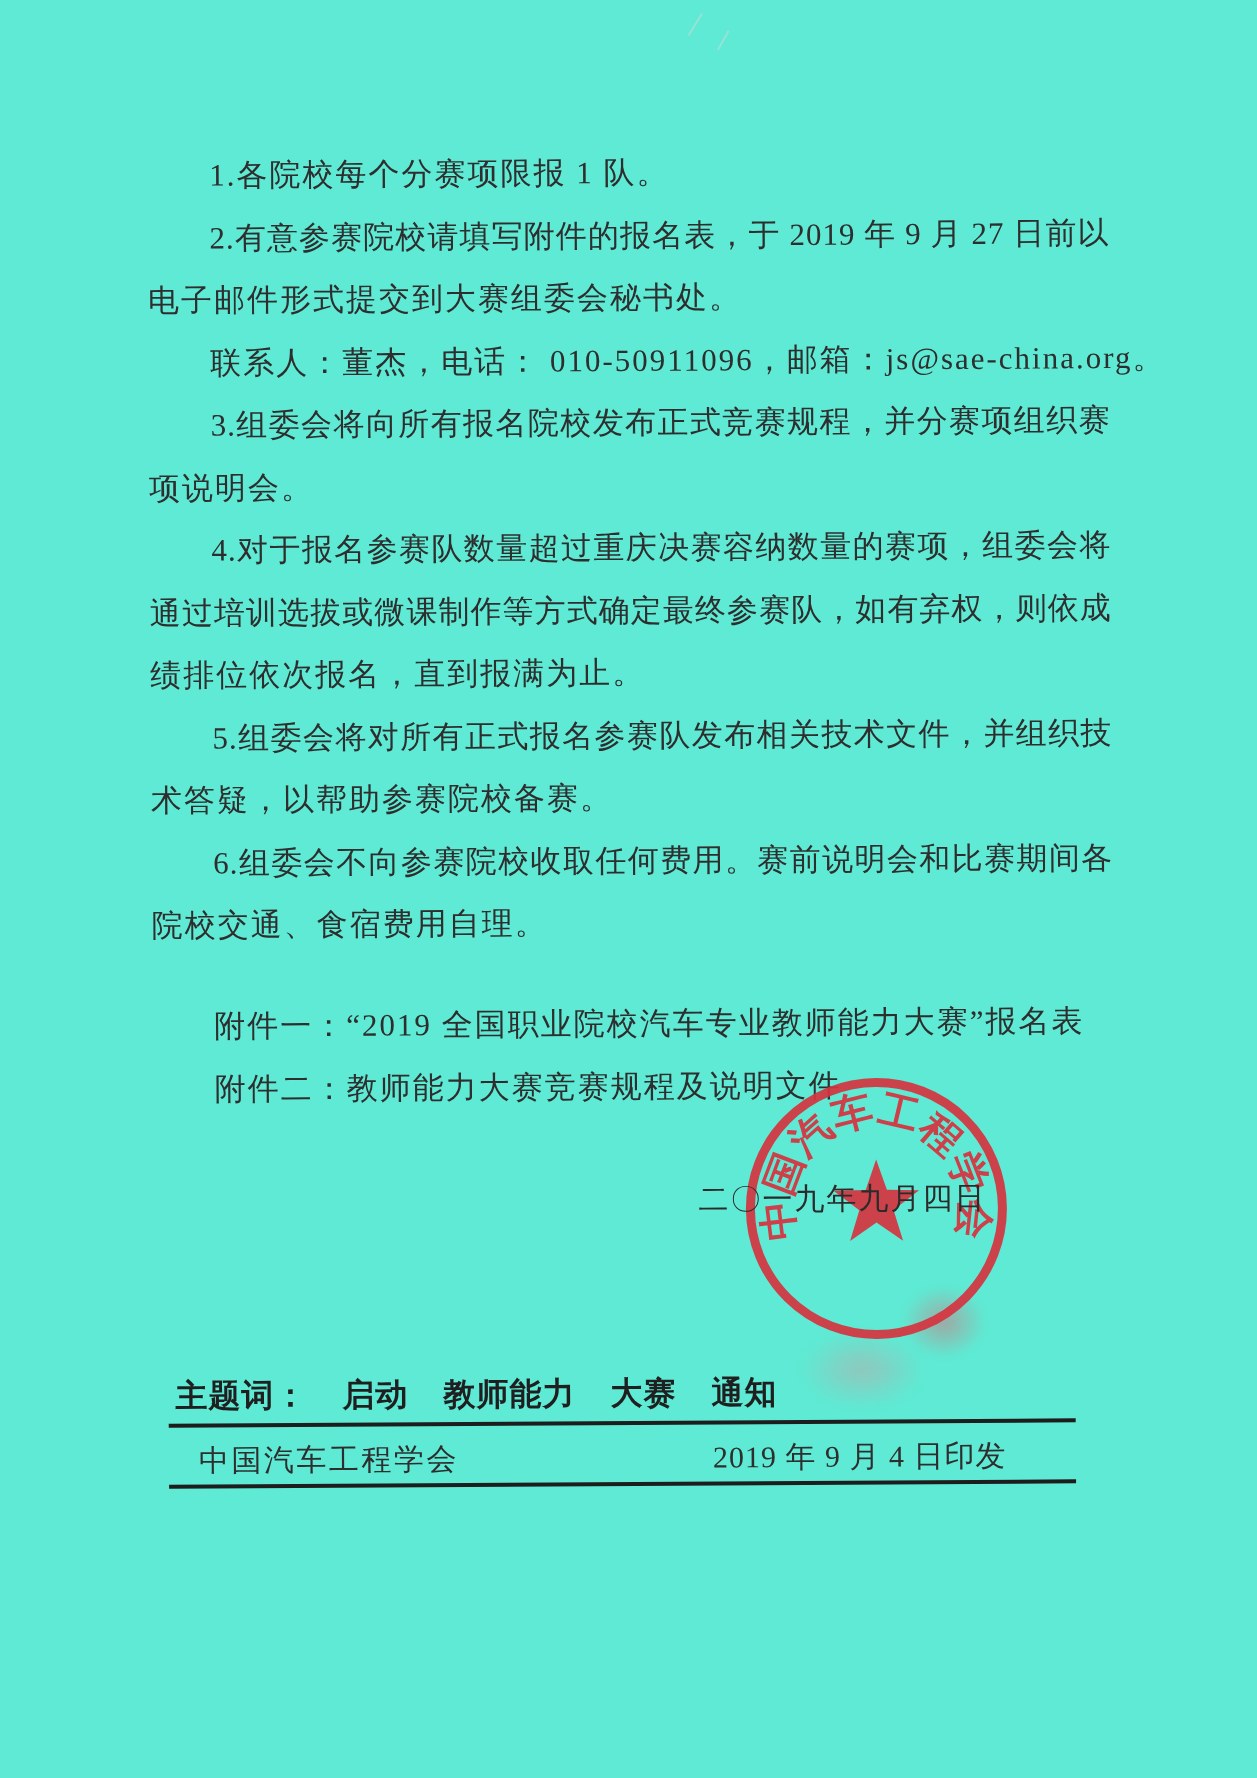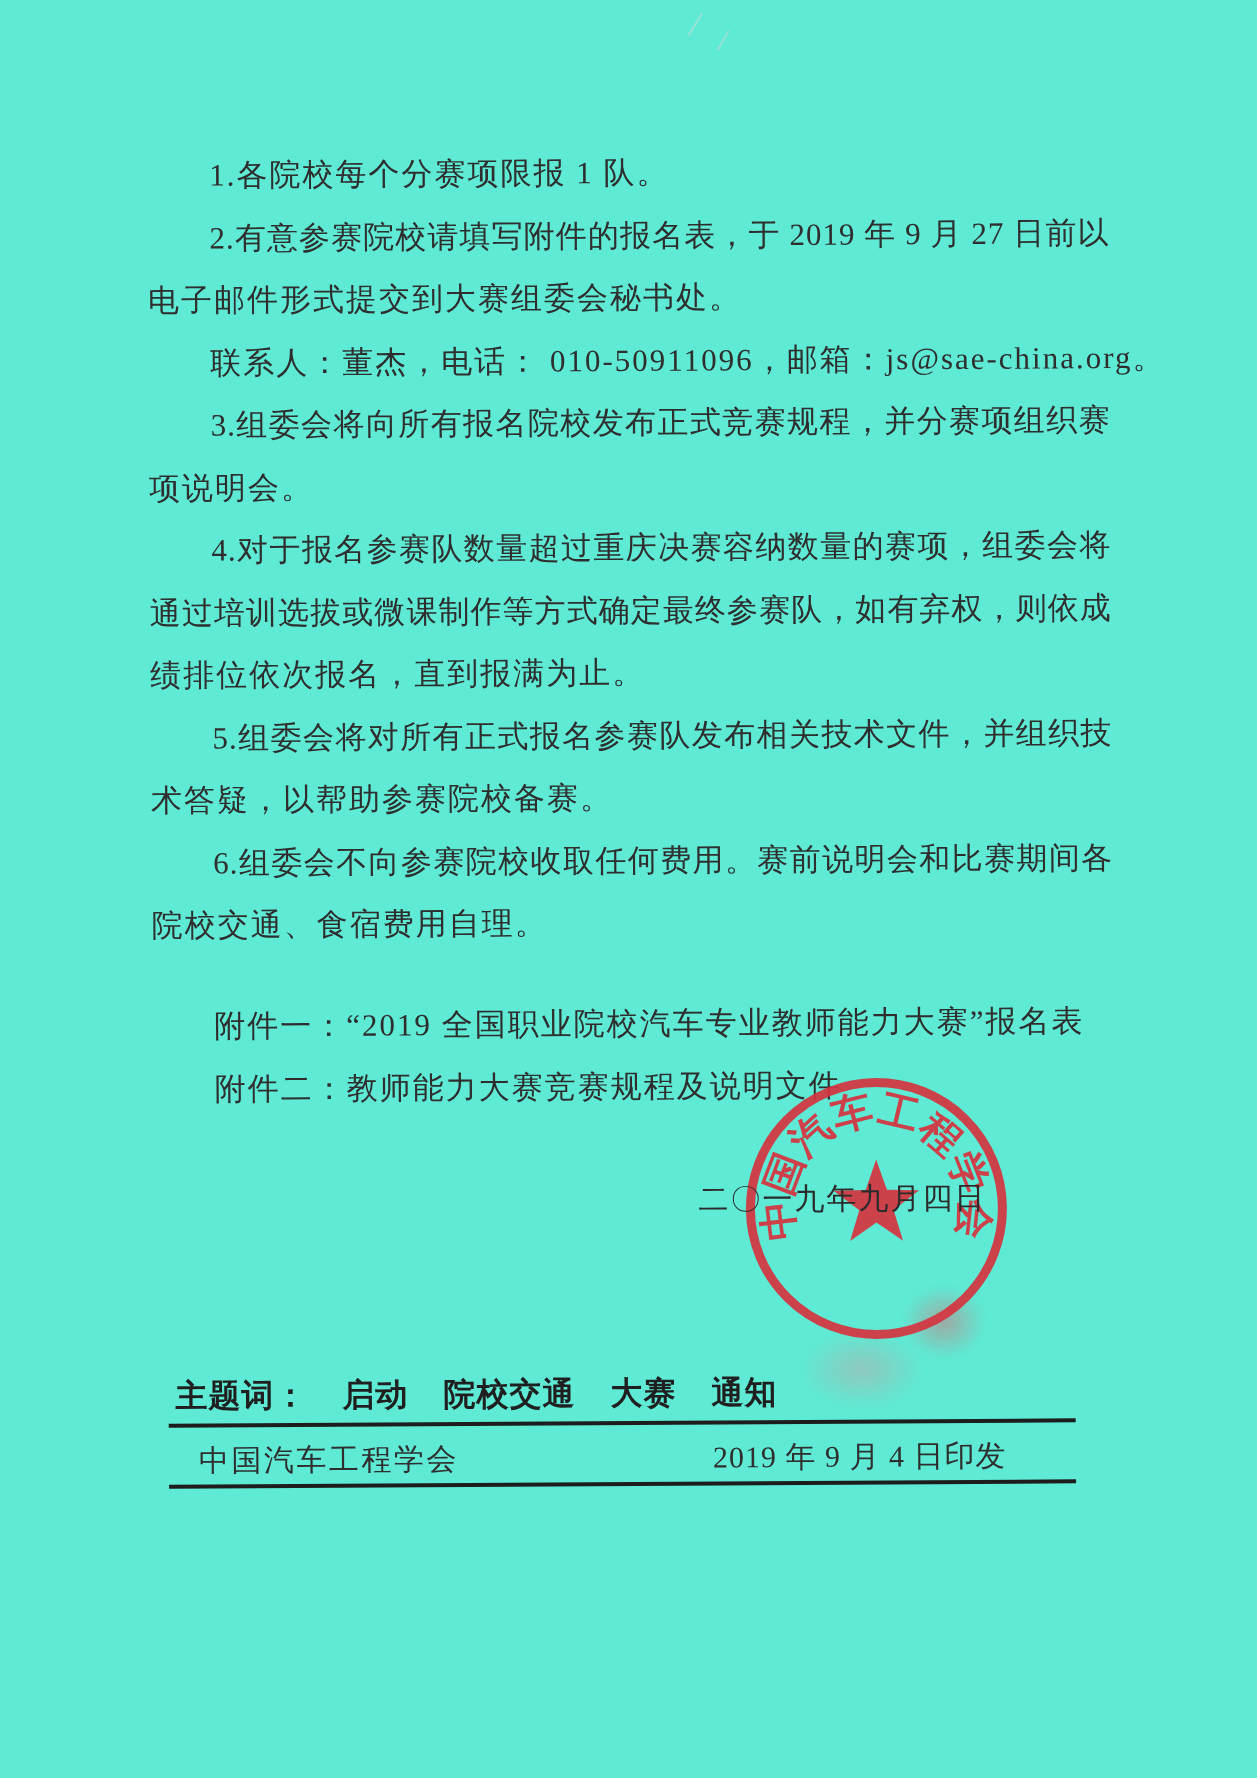--- a/index.html
+++ b/index.html
@@ -118,21 +118,21 @@
         <textPath href="#sealArc" xlink:href="#sealArc" textLength="326" lengthAdjust="spacing">中国汽车工程学会</textPath>
       </text>
     </svg>
 
     <div class="smudge s1"></div>
     <div class="smudge s2"></div>
 
     <div class="subject-row">
       <span class="subject-label">主题词：</span>
       <span class="term">启动</span>
-      <span class="term">院校交通</span>
+      <span class="term">教师能力</span>
       <span class="term">大赛</span>
       <span class="term">通知</span>
     </div>
 
     <div class="rule rule1"></div>
 
     <div class="issuer-row">
       <span class="issuer">中国汽车工程学会</span>
       <span class="print-date">2019 年 9 月 4 日印发</span>
     </div>

